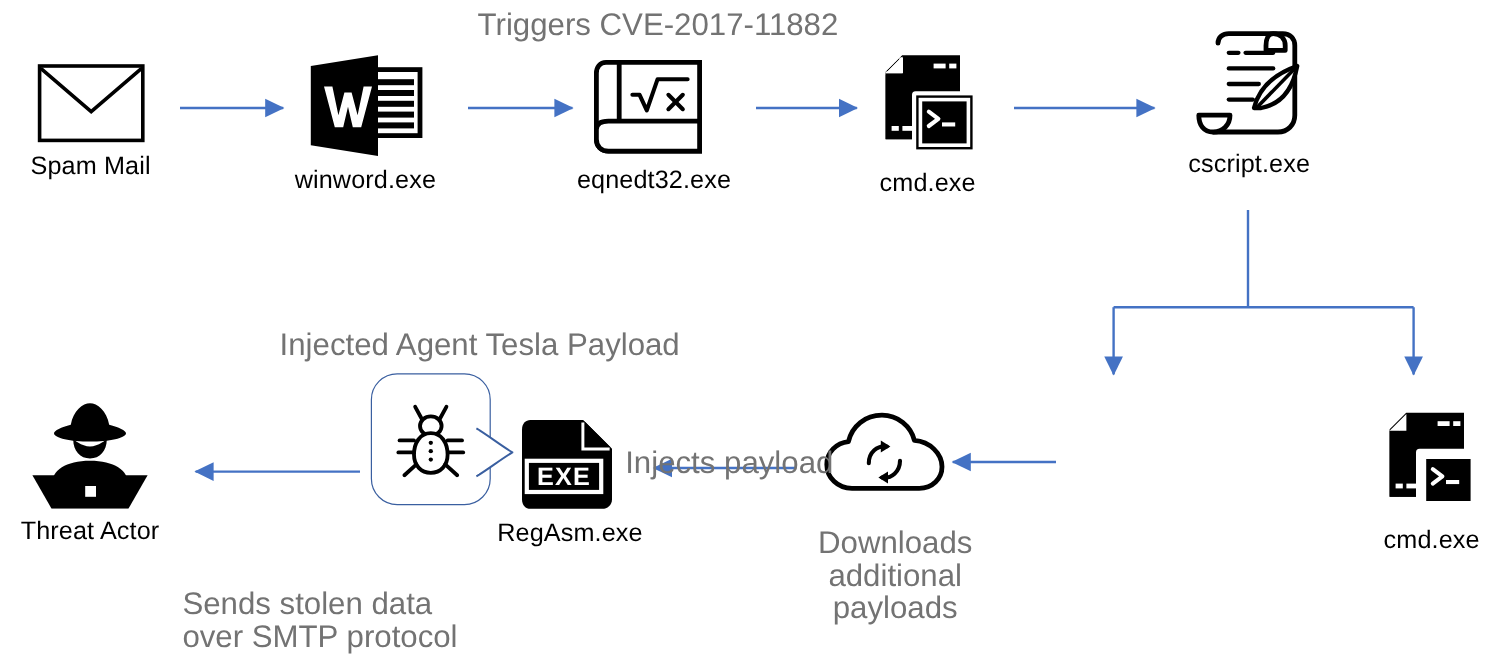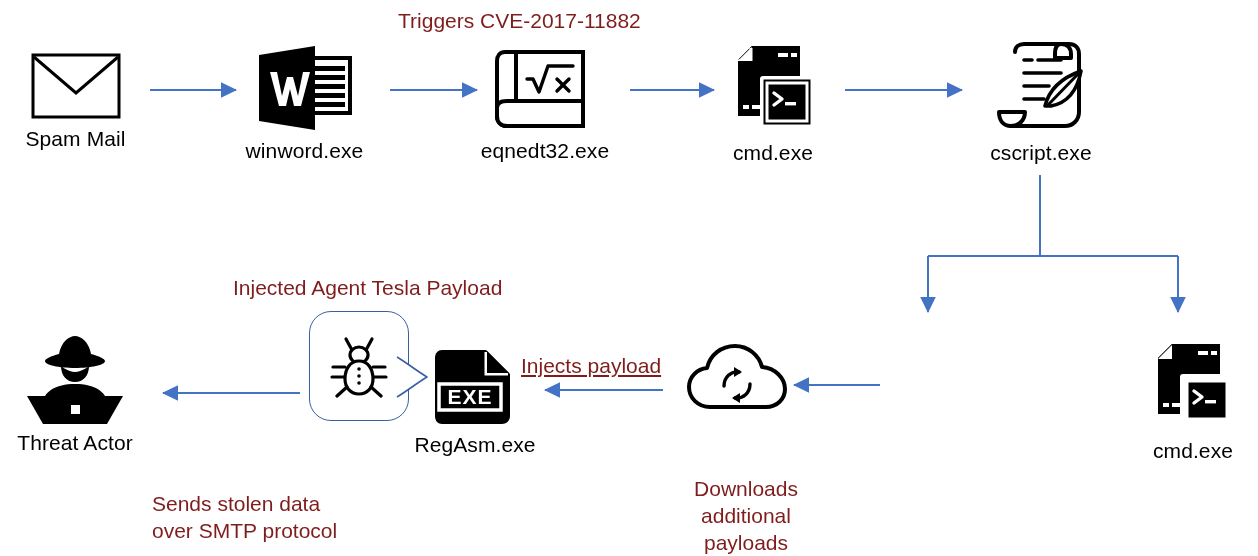--- a/index.html
+++ b/index.html
@@ -35,23 +35,23 @@
     margin-top: 6px;
     font-size: 21px;
     line-height: 26px;
     color: #000000;
     white-space: nowrap;
     text-align: center;
     letter-spacing: 0.1px;
   }
   .free-text {
     position: absolute;
-    font-size: 21px;
+    font-size: 26px;
     line-height: 27px;
-    color: #7f1d1d;
+    color: #737373;
     white-space: pre-line;
   }
   .edge-svg {
     position: absolute;
     left: 0;
     top: 0;
     width: 1258px;
     height: 556px;
     pointer-events: none;
   }
@@ -188,21 +188,21 @@
         <rect x="34" y="34" width="54" height="52" rx="3" fill="#ffffff"></rect>
         <rect x="37.5" y="37.5" width="47" height="45" fill="#000000" stroke="#ffffff" stroke-width="0"></rect>
         <rect x="41" y="41" width="40" height="38" fill="#000000" stroke="#ffffff" stroke-width="3"></rect>
         <path d="M48,51 L56,57 L48,63" fill="none" stroke="#ffffff" stroke-width="3.4" stroke-linecap="round" stroke-linejoin="round"></path>
         <rect x="59" y="60" width="11" height="3.4" fill="#ffffff"></rect>
       </svg>
     </div>
     <div class="node-label">cmd.exe</div>
   </div>
 
-  <div class="node" style="left:968px; top:40px; width:146px;">
+  <div class="node" style="left:968px; top:24px; width:146px;">
     <div class="icon-box">
       <svg width="104" height="94" viewBox="0 0 104 94" xmlns="http://www.w3.org/2000/svg">
 
         <path d="M26,12 C26,7 30,4 35,4 L80,4 C86,4 90,8 90,14 L90,72 C90,80 84,86 76,86 L22,86" fill="#ffffff" stroke="#000000" stroke-width="4" stroke-linecap="round"></path>
 
         <path d="M72,4 C78,4 82,8 82,14 L82,18 L66,18 L66,14 C66,8 68,4 72,4 Z" fill="#ffffff" stroke="#000000" stroke-width="4" stroke-linejoin="round"></path>
 
         <path d="M10,72 L36,72 C36,80 30,86 22,86 C14,86 10,80 10,72 Z" fill="#ffffff" stroke="#000000" stroke-width="4" stroke-linejoin="round"></path>
 
         <g stroke="#000000" stroke-width="3.6" stroke-linecap="round">
@@ -322,22 +322,22 @@
         <rect x="59" y="60" width="11" height="3.4" fill="#ffffff"></rect>
       </svg>
     </div>
     <div class="node-label">cmd.exe</div>
   </div>
 
   <div class="free-text" style="left:398px; top:7px; text-align:center;">Triggers CVE-2017-11882</div>
 
   <div class="free-text" style="left:233px; top:274px;text-align:right;">Injected Agent Tesla Payload</div>
 
-  <div class="free-text" style="left:521px; top:352px;text-decoration:underline;">Injects payload</div>
-
-  <div class="free-text" style="left:681px; top:439px; width:130px; text-align:center;margin-top:36px;">Downloads
+  <div class="free-text" style="left:521px; top:372px;">Injects payload</div>
+
+  <div class="free-text" style="left:681px; top:439px; width:130px; text-align:center;">Downloads
 additional
 payloads</div>
 
   <div class="free-text" style="left:152px; top:470px;margin-top:20px;">Sends stolen data
 over SMTP protocol</div>
 
 </div>
 
 </body></html>

